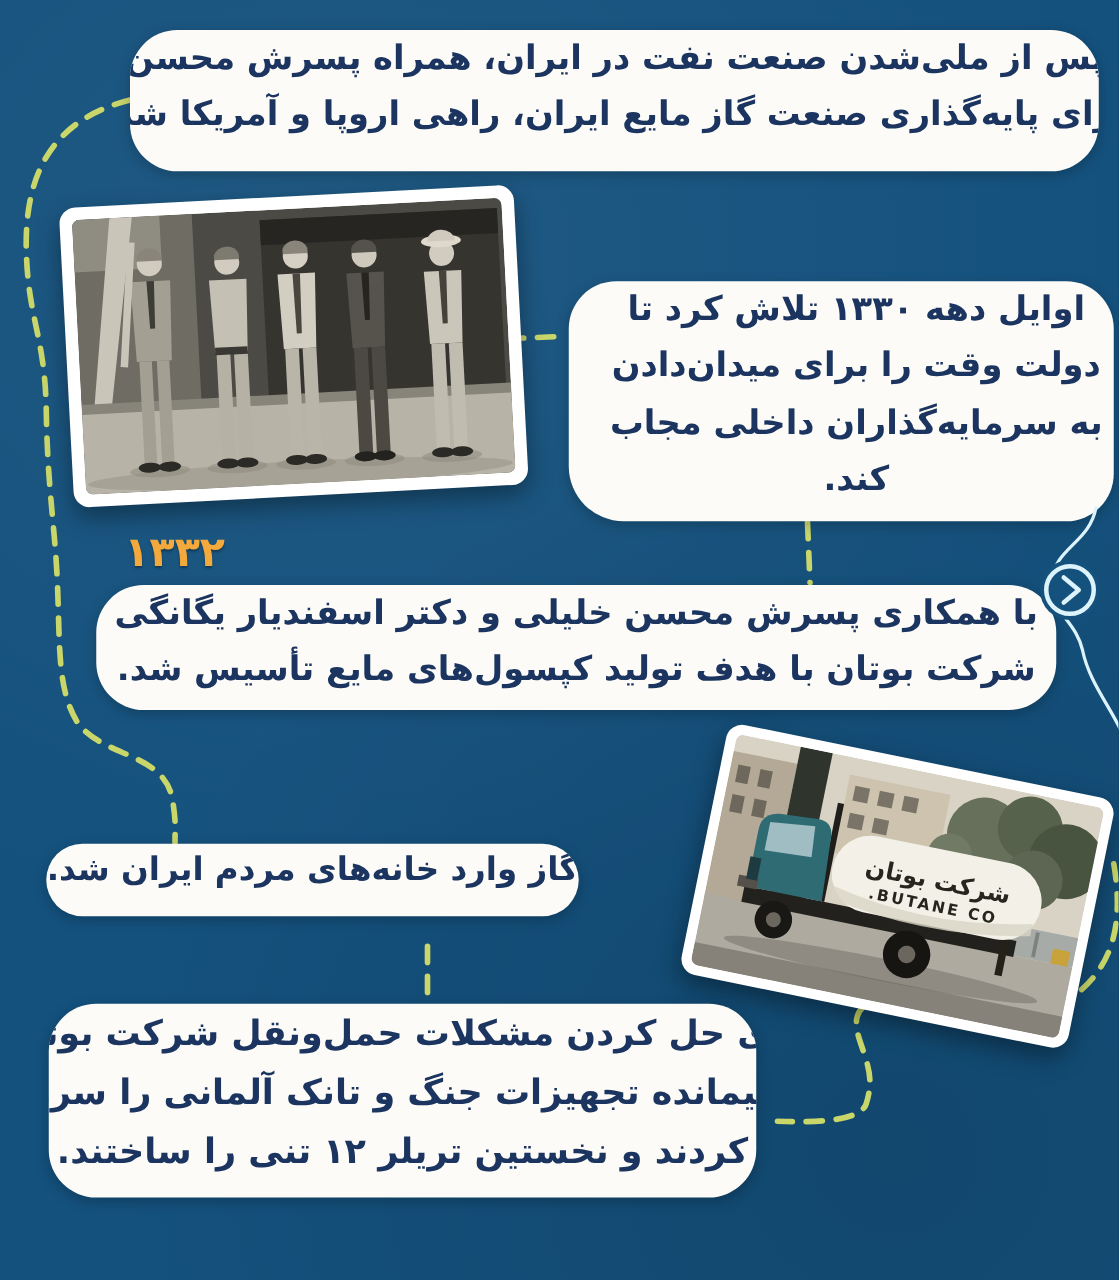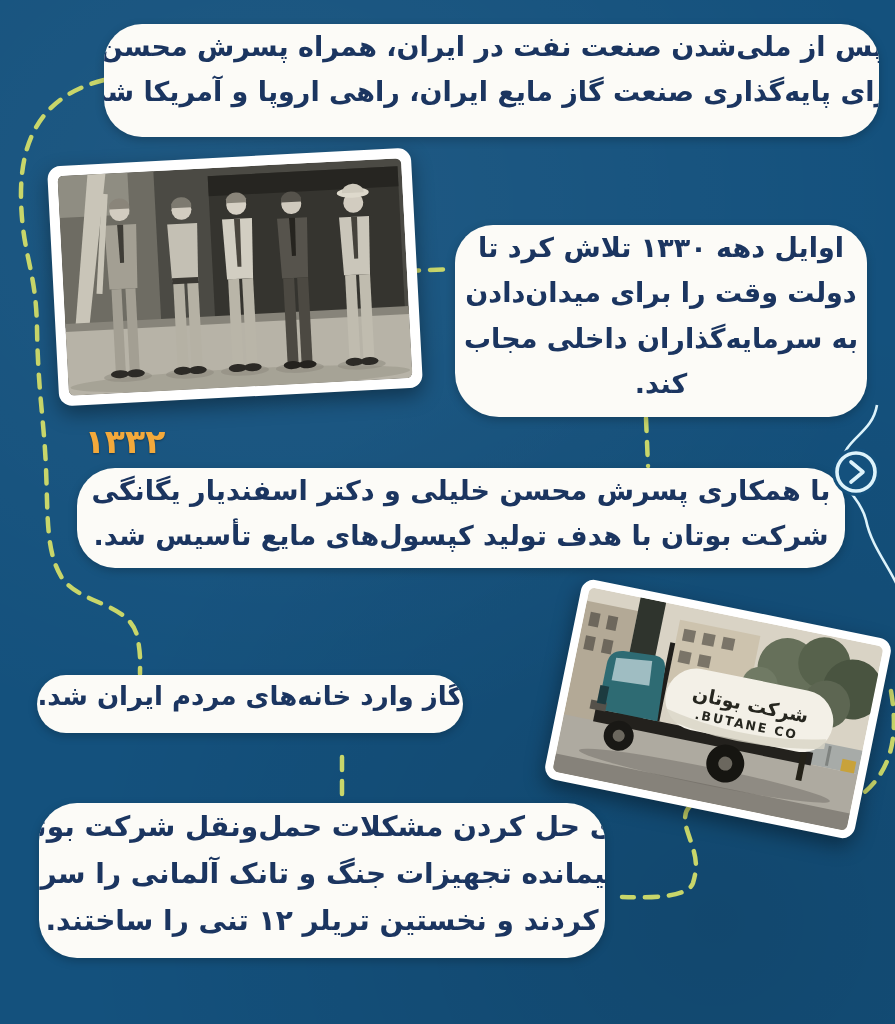--- a/index.html
+++ b/index.html
@@ -25,29 +25,29 @@
     display:flex;align-items:flex-start;justify-content:center;
     color:#1B3560;
     font-weight:bold;
     text-align:center;
     direction:rtl;
     box-shadow:0 3px 10px rgba(0,0,0,0.22);
     overflow:hidden;
   }
   .card p{margin:0;white-space:pre;line-height:1.68;}
   .top-card{left:104px;top:24px;width:775px;height:113px;font-size:27px;}
-  .side-bubble{left:455px;top:225px;width:412px;height:192px;font-size:27px;border-bottom-left-radius:44px;}
+  .side-bubble{left:455px;top:225px;width:412px;height:192px;font-size:27px;border-bottom-left-radius:44px;padding-left:24px;}
   .wide-card{left:77px;top:468px;width:768px;height:100px;font-size:27px;}
   .gas-card{left:37px;top:675px;width:426px;height:58px;font-size:26px;border-radius:39px;}
   .bottom-card{left:39px;top:803px;width:566px;height:155px;font-size:28px;}
   .year{
     position:absolute;z-index:3;
     left:70px;top:422px;width:110px;height:42px;
     color:#F3A93B;font-size:33px;font-weight:bold;
-    text-align:center;direction:rtl;
+    direction:rtl;
     text-shadow:0 1px 2px rgba(0,0,0,0.35);
   }
   .photo{
     position:absolute;z-index:2;
     background:#fff;
     border:9px solid #fff;
     border-radius:13px;
     box-shadow:0 8px 20px rgba(0,0,0,0.38);
     box-sizing:border-box;
     margin:0;

